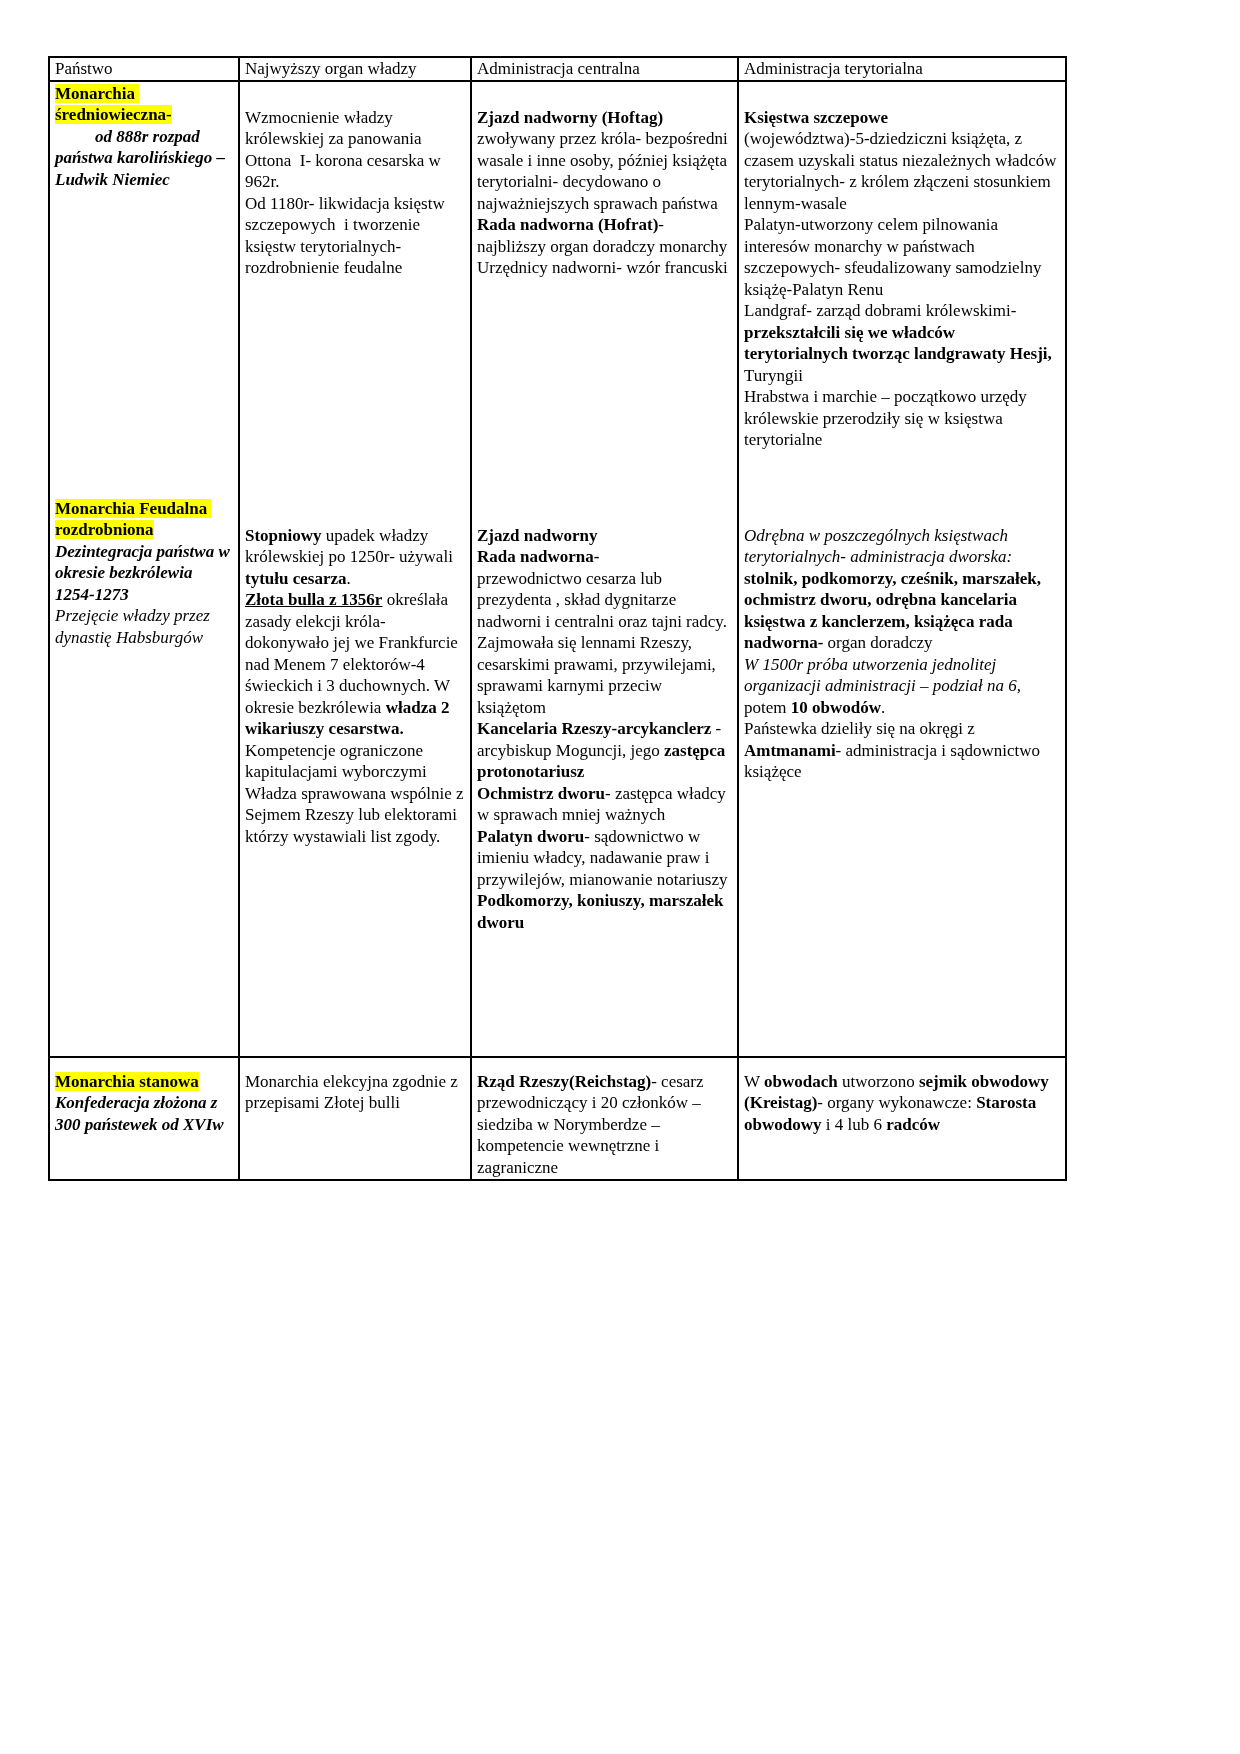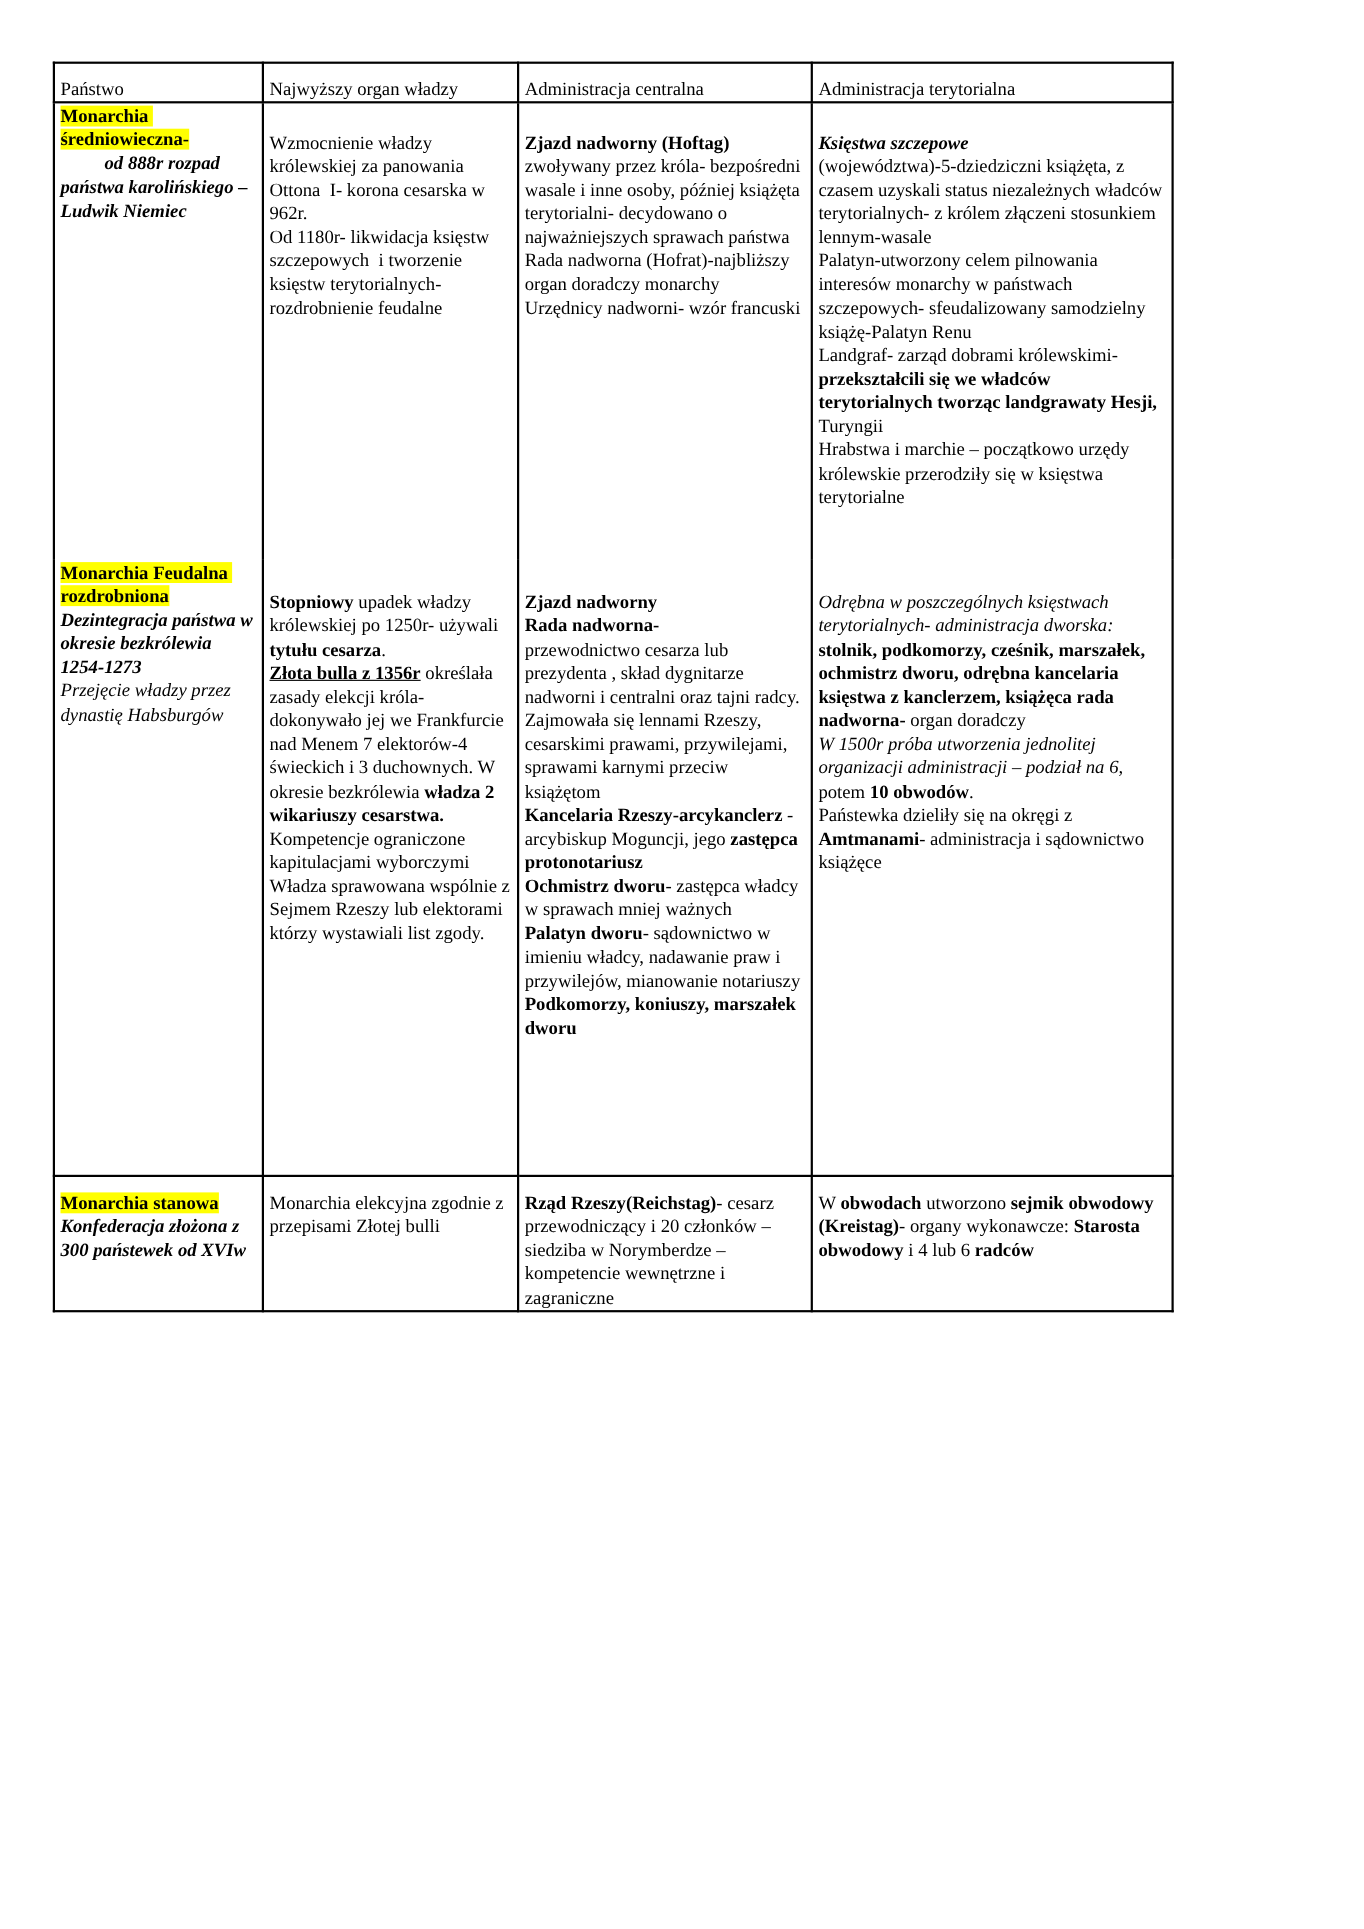--- a/index.html
+++ b/index.html
@@ -38,21 +38,21 @@
     vertical-align: top;
     text-align: left;
     font-size: 17px;
     line-height: 21.5px;
     padding: 1px 6px 1px 5px;
     overflow: hidden;
   }
   th {
     font-weight: normal;
     height: 19px;
-    padding-top: 12px;
+    padding-top: 0;
     padding-bottom: 0;
   }
   tr.r0 { height: 416px; padding-left: 16px; }
   tr.r1 { height: 560px; }
   tr.r2 { height: 96px; }
   tr.r0 td { border-bottom: none; }
   tr.r1 td { border-top: none; }
   tr.r0 td.pt { padding-top: 25px; }
   tr.r1 td.pt { padding-top: 28px; }
   tr.r2 td { padding-top: 13px; }
@@ -87,25 +87,25 @@
         <td>
             <div class="para"><span class="hl" style="font-weight: bold;">Monarchia średniowieczna-</span></div>
             <div class="para"><span style="font-weight: bold; font-style: italic; margin-left: 40px;">od 888r rozpad państwa karolińskiego – Ludwik Niemiec</span></div>
           </td>
         <td class="pt">
             <div class="para"><span>Wzmocnienie władzy królewskiej za panowania Ottona  I- korona cesarska w 962r.</span></div>
             <div class="para"><span>Od 1180r- likwidacja księstw szczepowych  i tworzenie księstw terytorialnych- rozdrobnienie feudalne</span></div>
           </td>
         <td class="pt">
             <div class="para"><span style="font-weight: bold;">Zjazd nadworny (Hoftag)</span><span> zwoływany przez króla- bezpośredni wasale i inne osoby, później książęta terytorialni- decydowano o najważniejszych sprawach państwa</span></div>
-            <div class="para"><span style="font-weight: normal;">Rada nadworna (Hofrat)</span><span>-najbliższy organ doradczy monarchy</span></div>
+            <div class="para"><span style="font-weight: bold;">Rada nadworna (Hofrat)</span><span>-najbliższy organ doradczy monarchy</span></div>
             <div class="para"><span>Urzędnicy nadworni- wzór francuski</span></div>
           </td>
         <td class="pt">
-            <div class="para"><span style="font-weight: bold; font-style: italic;">Księstwa szczepowe</span></div>
+            <div class="para"><span style="font-weight: bold;">Księstwa szczepowe</span></div>
             <div class="para"><span>(województwa)-5-dziedziczni książęta, z czasem uzyskali status niezależnych władców terytorialnych- z królem złączeni stosunkiem lennym-wasale</span></div>
             <div class="para"><span>Palatyn-utworzony celem pilnowania interesów monarchy w państwach szczepowych- sfeudalizowany samodzielny książę-Palatyn Renu</span></div>
             <div class="para"><span>Landgraf- zarząd dobrami królewskimi-</span><span style="font-weight: bold;">przekształcili się we władców terytorialnych tworząc landgrawaty Hesji,</span><span> Turyngii</span></div>
             <div class="para"><span>Hrabstwa i marchie – początkowo urzędy królewskie przerodziły się w księstwa terytorialne</span></div>
           </td>
       </tr>
       <tr class="r1">
         <td>
             <div class="para"><span class="hl" style="font-weight: bold;">Monarchia Feudalna rozdrobniona</span></div>
             <div class="para"><span style="font-weight: bold; font-style: italic; text-align: center;">Dezintegracja państwa w okresie bezkrólewia 1254-1273</span></div>

